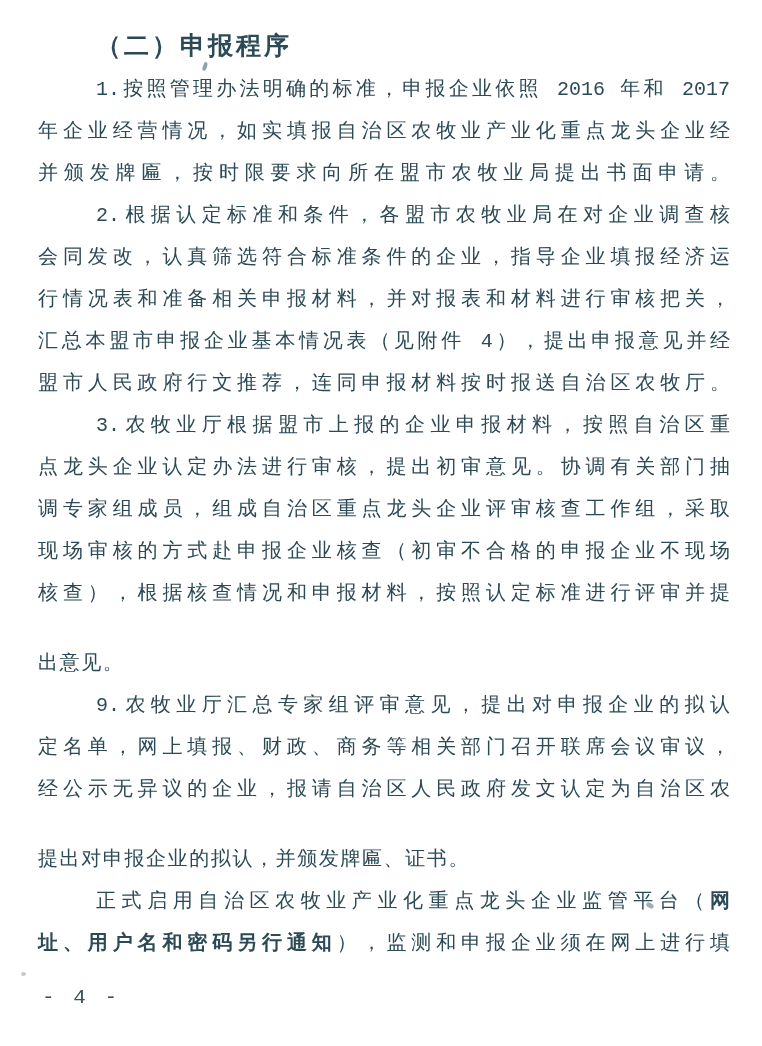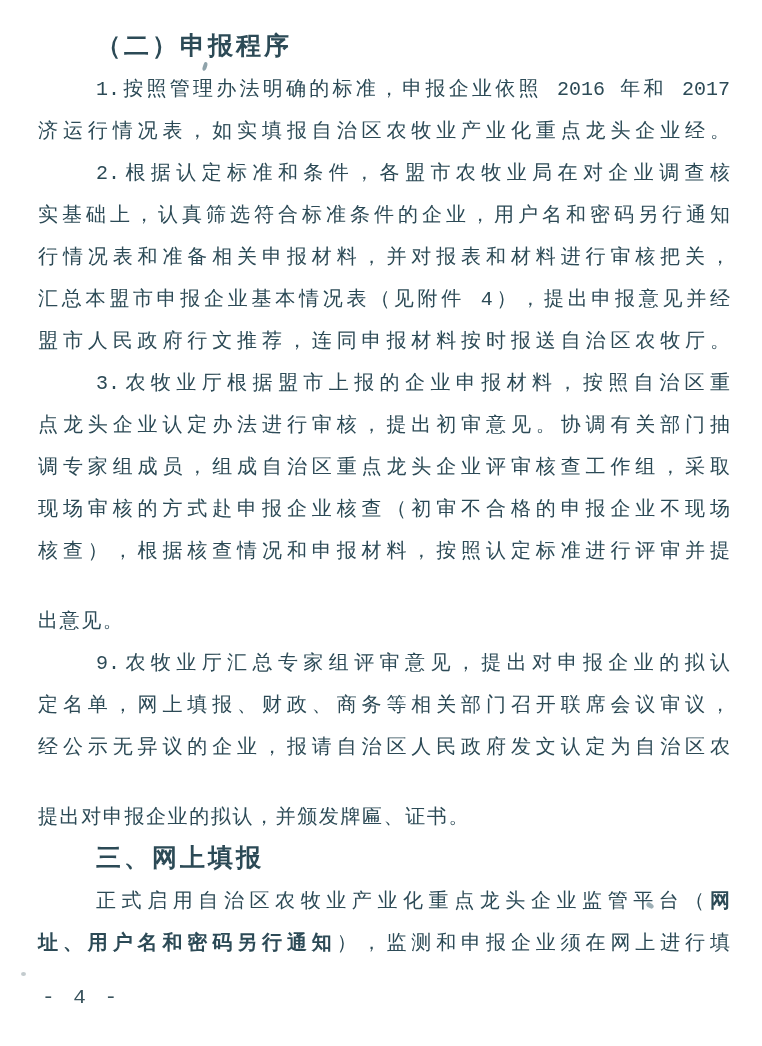--- a/index.html
+++ b/index.html
@@ -79,41 +79,41 @@
 </head>
 <body>
 
 <div class="page">
 
   <div class="textblock">
 
     <div class="line heading ind">（二）申报程序</div>
 
     <div class="line just ind">1.按照管理办法明确的标准，申报企业依照 2016 年和 2017</div>
-    <div class="line just">济运行情况表，如实填报自治区农牧业产业化重点龙头企业经。</div>
+    <div class="line just">年企业经营情况，如实填报自治区农牧业产业化重点龙头企业经</div>
+    <div class="line just">并颁发牌匾，按时限要求向所在盟市农牧业局提出书面申请。</div>
 
     <div class="line just ind">2.根据认定标准和条件，各盟市农牧业局在对企业调查核</div>
-    <div class="line just">实基础上，认真筛选符合标准条件的企业，用户名和密码另行通知</div>
+    <div class="line just">会同发改，认真筛选符合标准条件的企业，指导企业填报经济运</div>
     <div class="line just">行情况表和准备相关申报材料，并对报表和材料进行审核把关，</div>
     <div class="line just">汇总本盟市申报企业基本情况表（见附件 4），提出申报意见并经</div>
     <div class="line just">盟市人民政府行文推荐，连同申报材料按时报送自治区农牧厅。</div>
 
     <div class="line just ind">3.农牧业厅根据盟市上报的企业申报材料，按照自治区重</div>
     <div class="line just">点龙头企业认定办法进行审核，提出初审意见。协调有关部门抽</div>
     <div class="line just">调专家组成员，组成自治区重点龙头企业评审核查工作组，采取</div>
     <div class="line just">现场审核的方式赴申报企业核查（初审不合格的申报企业不现场</div>
     <div class="line just">核查），根据核查情况和申报材料，按照认定标准进行评审并提</div>
     <div class="line noj">出意见。</div>
 
     <div class="line just ind">9.农牧业厅汇总专家组评审意见，提出对申报企业的拟认</div>
     <div class="line just">定名单，网上填报、财政、商务等相关部门召开联席会议审议，</div>
     <div class="line just">经公示无异议的企业，报请自治区人民政府发文认定为自治区农</div>
     <div class="line noj">提出对申报企业的拟认，并颁发牌匾、证书。</div>
 
-    <div class="line heading ind">三、网上填报</div>
 
     <div class="line just ind">
       <span>正式启用自治区农牧业产业化重点龙头企业监管平台（</span><span class="b">网</span>
     </div>
     <div class="line just">
       <span class="b">址、用户名和密码另行通知</span><span>），监测和申报企业须在网上进行填</span>
     </div>
 
   </div>
 

